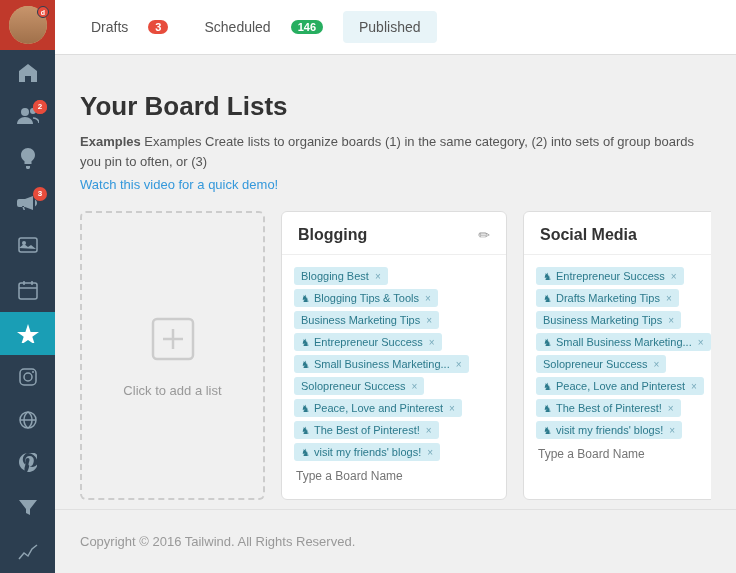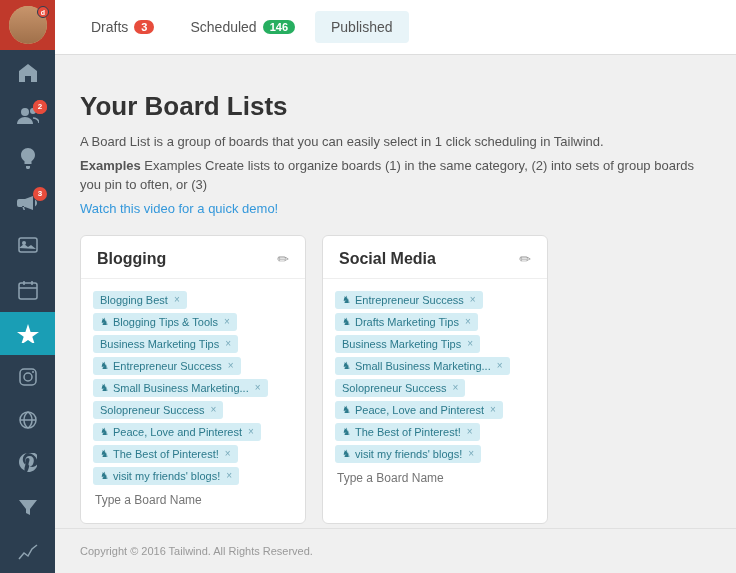--- a/index.html
+++ b/index.html
@@ -105,21 +105,21 @@
     }
     .nav-tab {
       padding: 8px 16px;
       margin-right: 4px;
       border-radius: 4px;
       cursor: pointer;
       font-size: 14px;
       color: #555;
       display: flex;
       align-items: center;
-      gap: 6px;
+      gap: 20px;
     }
     .nav-tab .count-badge {
       background: #e74c3c;
       color: white;
       border-radius: 10px;
       padding: 1px 7px;
       font-size: 11px;
       font-weight: bold;
     }
     .nav-tab .count-badge.green {
@@ -248,22 +248,22 @@
       border: none;
       outline: none;
       font-size: 12px;
       color: #aaa;
       padding: 6px 4px;
       background: transparent;
     }
 
     
     .footer {
-      padding: 16px 25px;
-      font-size: 11px;
+      padding: 24px 25px;
+      font-size: 13px;
       color: #999;
       background: #f0f0f0;
       border-top: 1px solid #e0e0e0;
       flex-shrink: 0;
     }
   </style>
 </head>
 <body>
 
 <div class="sidebar">
@@ -370,29 +370,38 @@
       <span>Scheduled</span>
       <span class="count-badge green">146</span>
     </div>
     <div class="nav-tab active">
       <span>Published</span>
     </div>
   </div>
 
   <div class="content">
     <h1 class="page-title">Your Board Lists</h1>
-    <p class="description">A Board List is a group of boards that you can easily select in 1 click scheduling in Tailwind.</p>
     <p class="description">
       <strong>Examples</strong> <span>Examples Create lists to organize boards (1) in the same category, (2) into sets of group boards you pin to often, or (3)</span>
     </p>
     <a class="video-link">Watch this video for a quick demo!</a>
 
     
     <div class="board-lists-grid">
 
+      <div class="add-list-card">
+        <div class="add-list-icon">
+          <svg width="50" height="50" viewBox="0 0 50 50" fill="none" stroke="#ccc" stroke-width="2.5">
+            <rect x="5" y="5" width="40" height="40" rx="4"></rect>
+            <line x1="25" y1="15" x2="25" y2="35"></line>
+            <line x1="15" y1="25" x2="35" y2="25"></line>
+          </svg>
+        </div>
+        <div class="add-list-label">Click to add a list</div>
+      </div>
 
       <div class="board-card">
         <div class="board-card-header">
           <span class="board-card-title">Blogging</span>
           <span class="edit-icon">✏</span>
         </div>
         <div class="board-card-body">
           <div class="tag">
             <span>Blogging Best</span>
             <span class="tag-remove">×</span>

